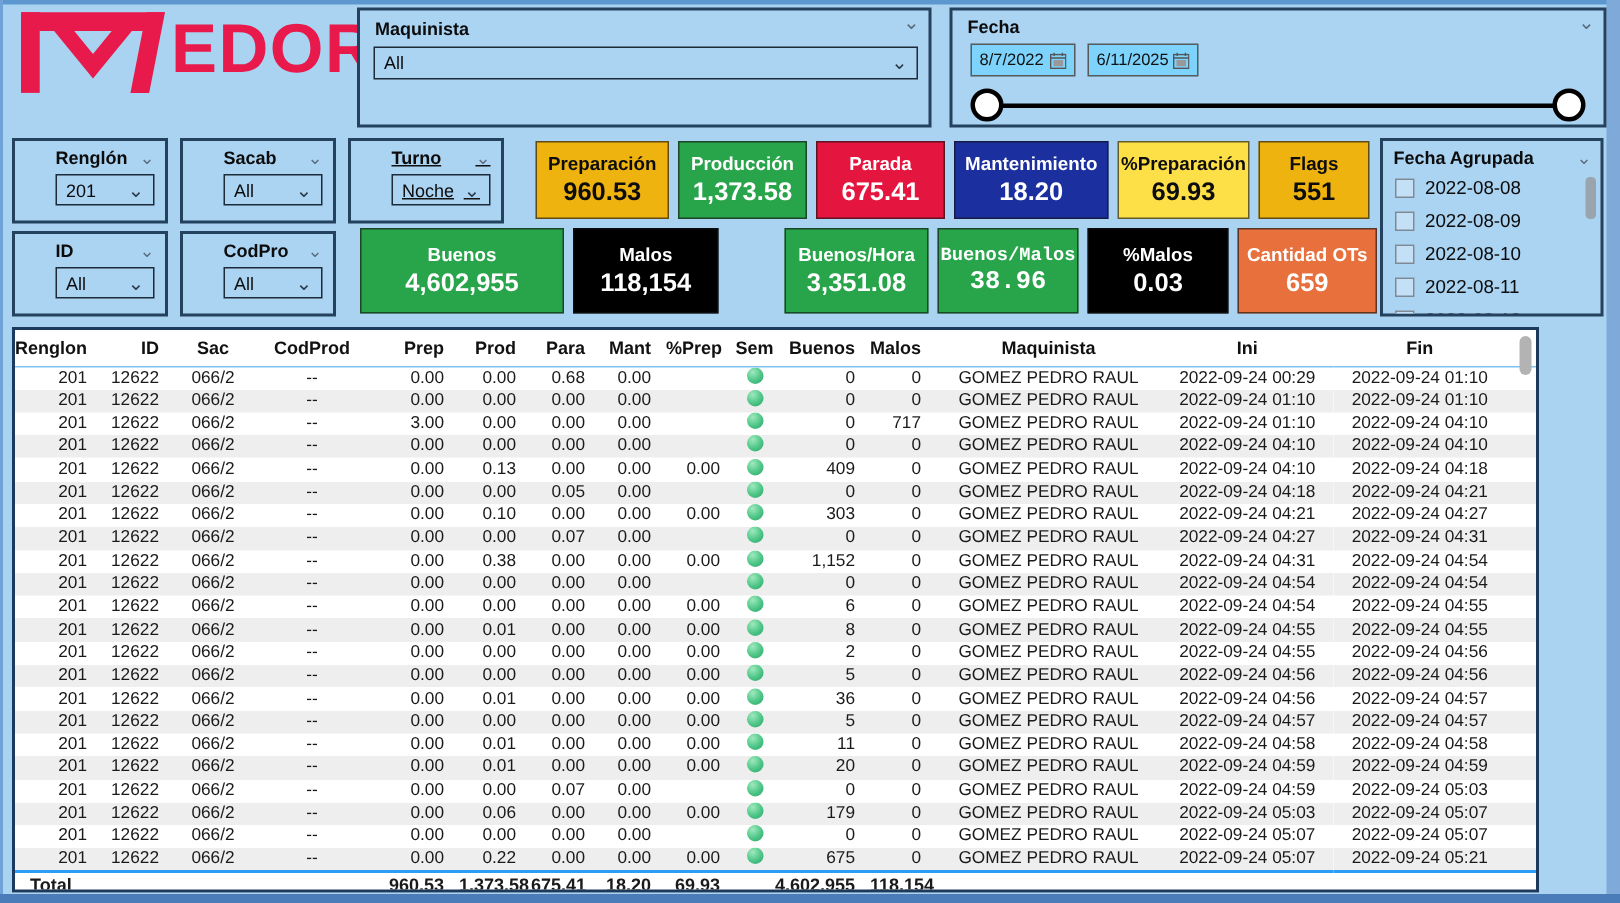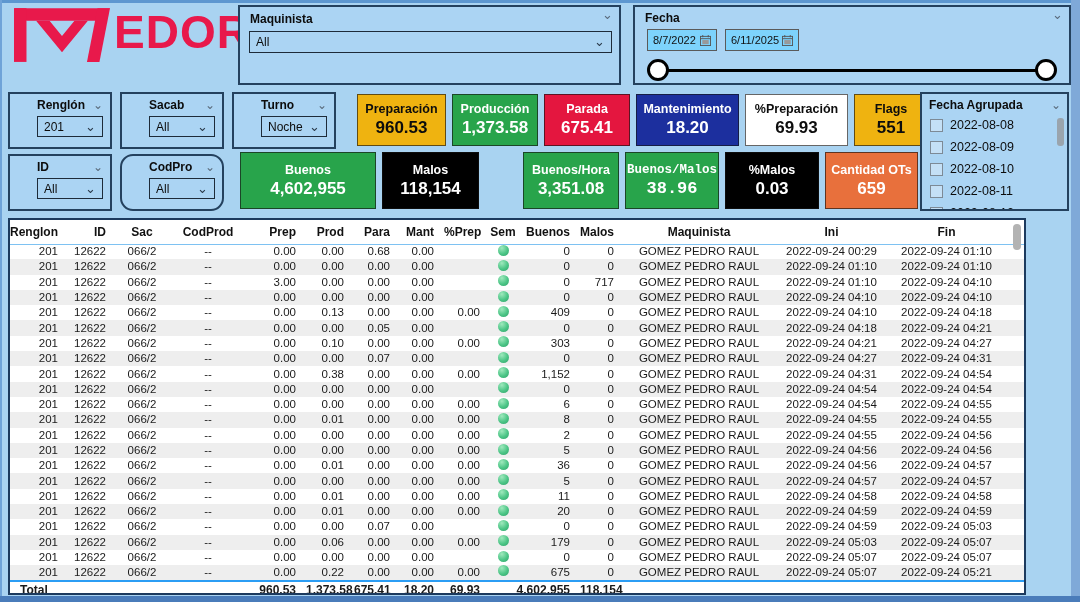--- a/index.html
+++ b/index.html
@@ -169,41 +169,41 @@
   <div class="panel slicer" style="left:120px; top:92px;">
     <div class="head">
         <span class="slicer-label">Sacab</span>
         <span class="pch">⌄</span>
       </div>
     <div class="selectbox">
         <span>All</span>
         <span class="chev">⌄</span>
       </div>
   </div>
-  <div class="panel slicer" style="left:232px; top:92px;">
+  <div class="panel slicer" style="left:232px; top:92px;text-decoration:underline;">
     <div class="head">
         <span class="slicer-label">Turno</span>
         <span class="pch">⌄</span>
       </div>
     <div class="selectbox">
         <span>Noche</span>
         <span class="chev">⌄</span>
       </div>
   </div>
   <div class="panel slicer" style="left:8px; top:154px;">
     <div class="head">
         <span class="slicer-label">ID</span>
         <span class="pch">⌄</span>
       </div>
     <div class="selectbox">
         <span>All</span>
         <span class="chev">⌄</span>
       </div>
   </div>
-  <div class="panel slicer" style="left:120px; top:154px;border-radius:13px;">
+  <div class="panel slicer" style="left:120px; top:154px;">
     <div class="head">
         <span class="slicer-label">CodPro</span>
         <span class="pch">⌄</span>
       </div>
     <div class="selectbox">
         <span>All</span>
         <span class="chev">⌄</span>
       </div>
   </div>
 
@@ -217,21 +217,21 @@
         <div class="k-value">1,373.58</div>
       </div>
       <div class="kpi" style="width: 86px; background: rgb(228, 22, 63); color: rgb(255, 255, 255);">
         <div class="k-label">Parada</div>
         <div class="k-value">675.41</div>
       </div>
       <div class="kpi" style="width: 103px; background: rgb(28, 47, 158); color: rgb(255, 255, 255);">
         <div class="k-label">Mantenimiento</div>
         <div class="k-value">18.20</div>
       </div>
-      <div class="kpi" style="width: 103px; background: #ffffff; color: rgb(13, 13, 13);">
+      <div class="kpi" style="width: 88px; background: #fde047; color: rgb(13, 13, 13);">
         <div class="k-label">%Preparación</div>
         <div class="k-value">69.93</div>
       </div>
       <div class="kpi" style="width: 74px; background: rgb(239, 179, 16); color: rgb(13, 13, 13);">
         <div class="k-label">Flags</div>
         <div class="k-value">551</div>
       </div>
     </div>
   <div class="kpi-row kpi-row2">
       <div class="kpi" style="width: 136px; background: rgb(40, 164, 75); color: rgb(255, 255, 255);">

